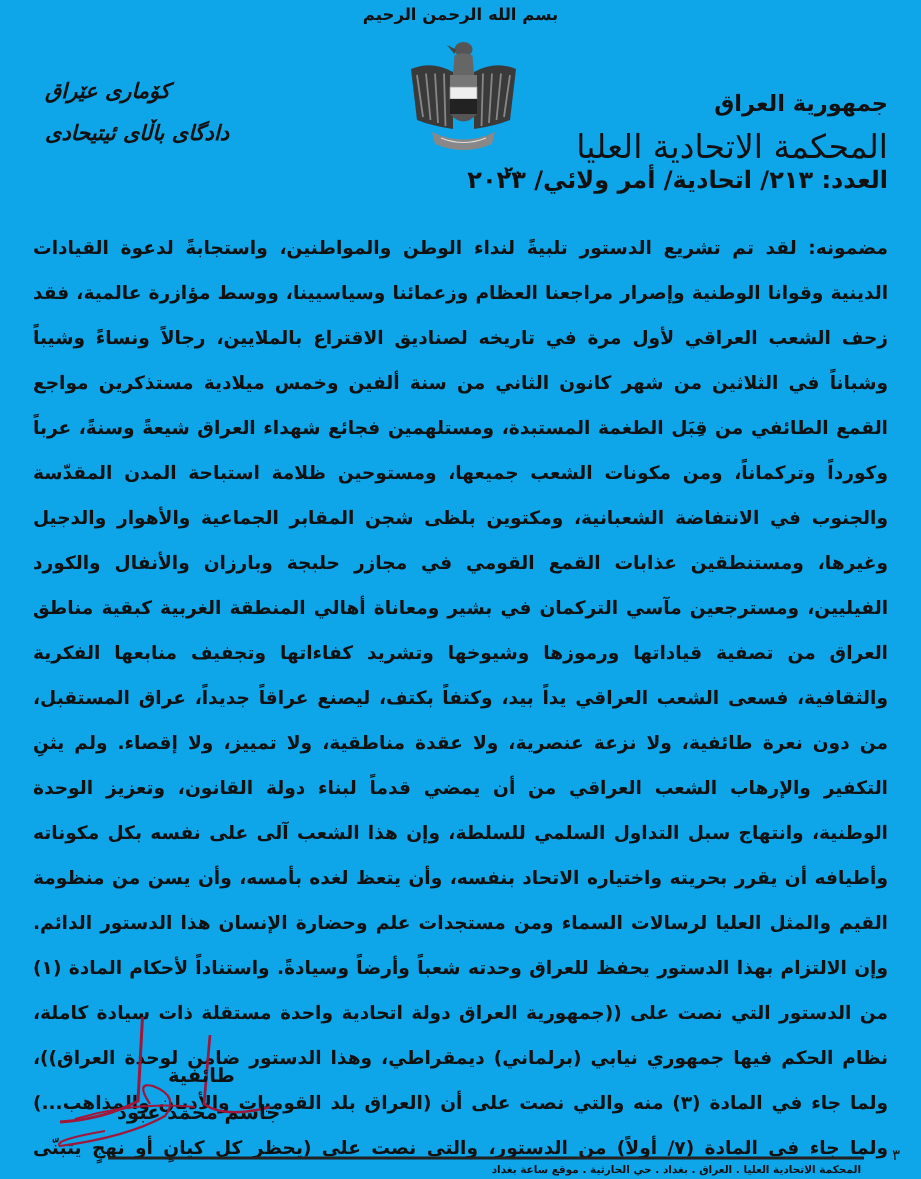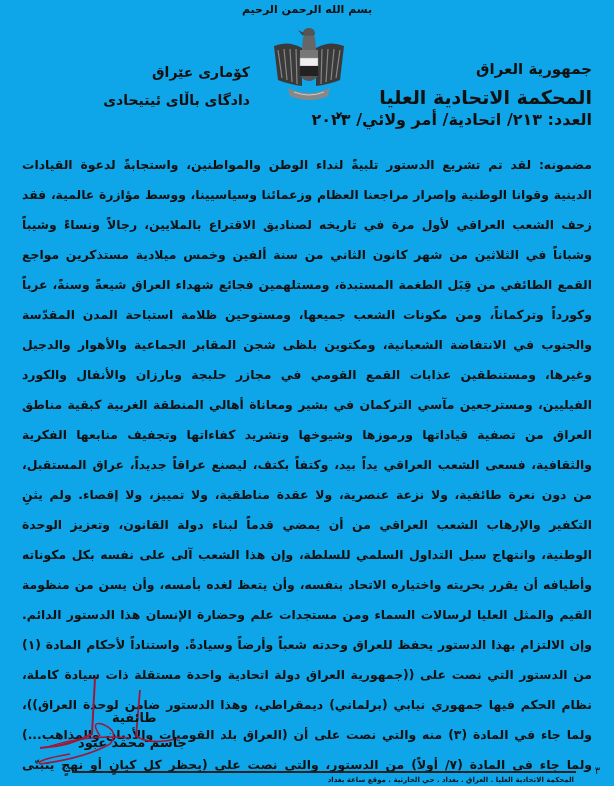--- a/index.html
+++ b/index.html
@@ -7,25 +7,25 @@
       width: 614px; height: 786px; background: #ffffff; position: relative; overflow: hidden;
       font-family: "DejaVu Sans", sans-serif; color: #111;
     }
     .page { position: absolute; left: 0; top: 0; width: 614px; height: 786px; background: #0ea5e9; }
     .basmala {
       position: absolute; left: 0; width: 614px; top: 3px; text-align: center;
       font-size: 11px; font-weight: bold; direction: rtl;
     }
     .hdr-right { position: absolute; right: 22px; top: 60px; width: 230px; direction: rtl; text-align: right; }
     .hdr-right .l1 { font-size: 15px; font-weight: bold; }
-    .hdr-right .l2 { font-size: 19px; font-weight: bold; margin-top: 8px; letter-spacing: 0.5px; }
+    .hdr-right .l2 { font-size: 22px; font-weight: normal; margin-top: 8px; letter-spacing: 0.5px; }
     .case-no {
       position: absolute; right: 22px; top: 110px; direction: rtl; font-size: 16px; font-weight: bold;
     }
-    .hdr-left { position: absolute; left: 30px; top: 64px; width: 220px; direction: rtl; text-align: right; }
+    .hdr-left { position: absolute; left: 30px; top: 53px; width: 220px; direction: rtl; text-align: left; font-style: italic; }
     .hdr-left .l1 { font-size: 14px; font-weight: bold; }
     .hdr-left .l2 { font-size: 14px; font-weight: bold; margin-top: 12px; }
     .emblem { position: absolute; left: 270px; top: 24px; width: 78px; height: 84px; }
     .emblem-num { position: absolute; left: 336px; top: 110px; font-size: 10px; font-weight: bold; direction: rtl; }
     .body-text {
       position: absolute; left: 22px; right: 22px; top: 150px;
       direction: rtl; text-align: justify; text-align-last: right;
       font-size: 12.4px; font-weight: bold; line-height: 30px;
     }
     .body-text p { margin: 0; }

